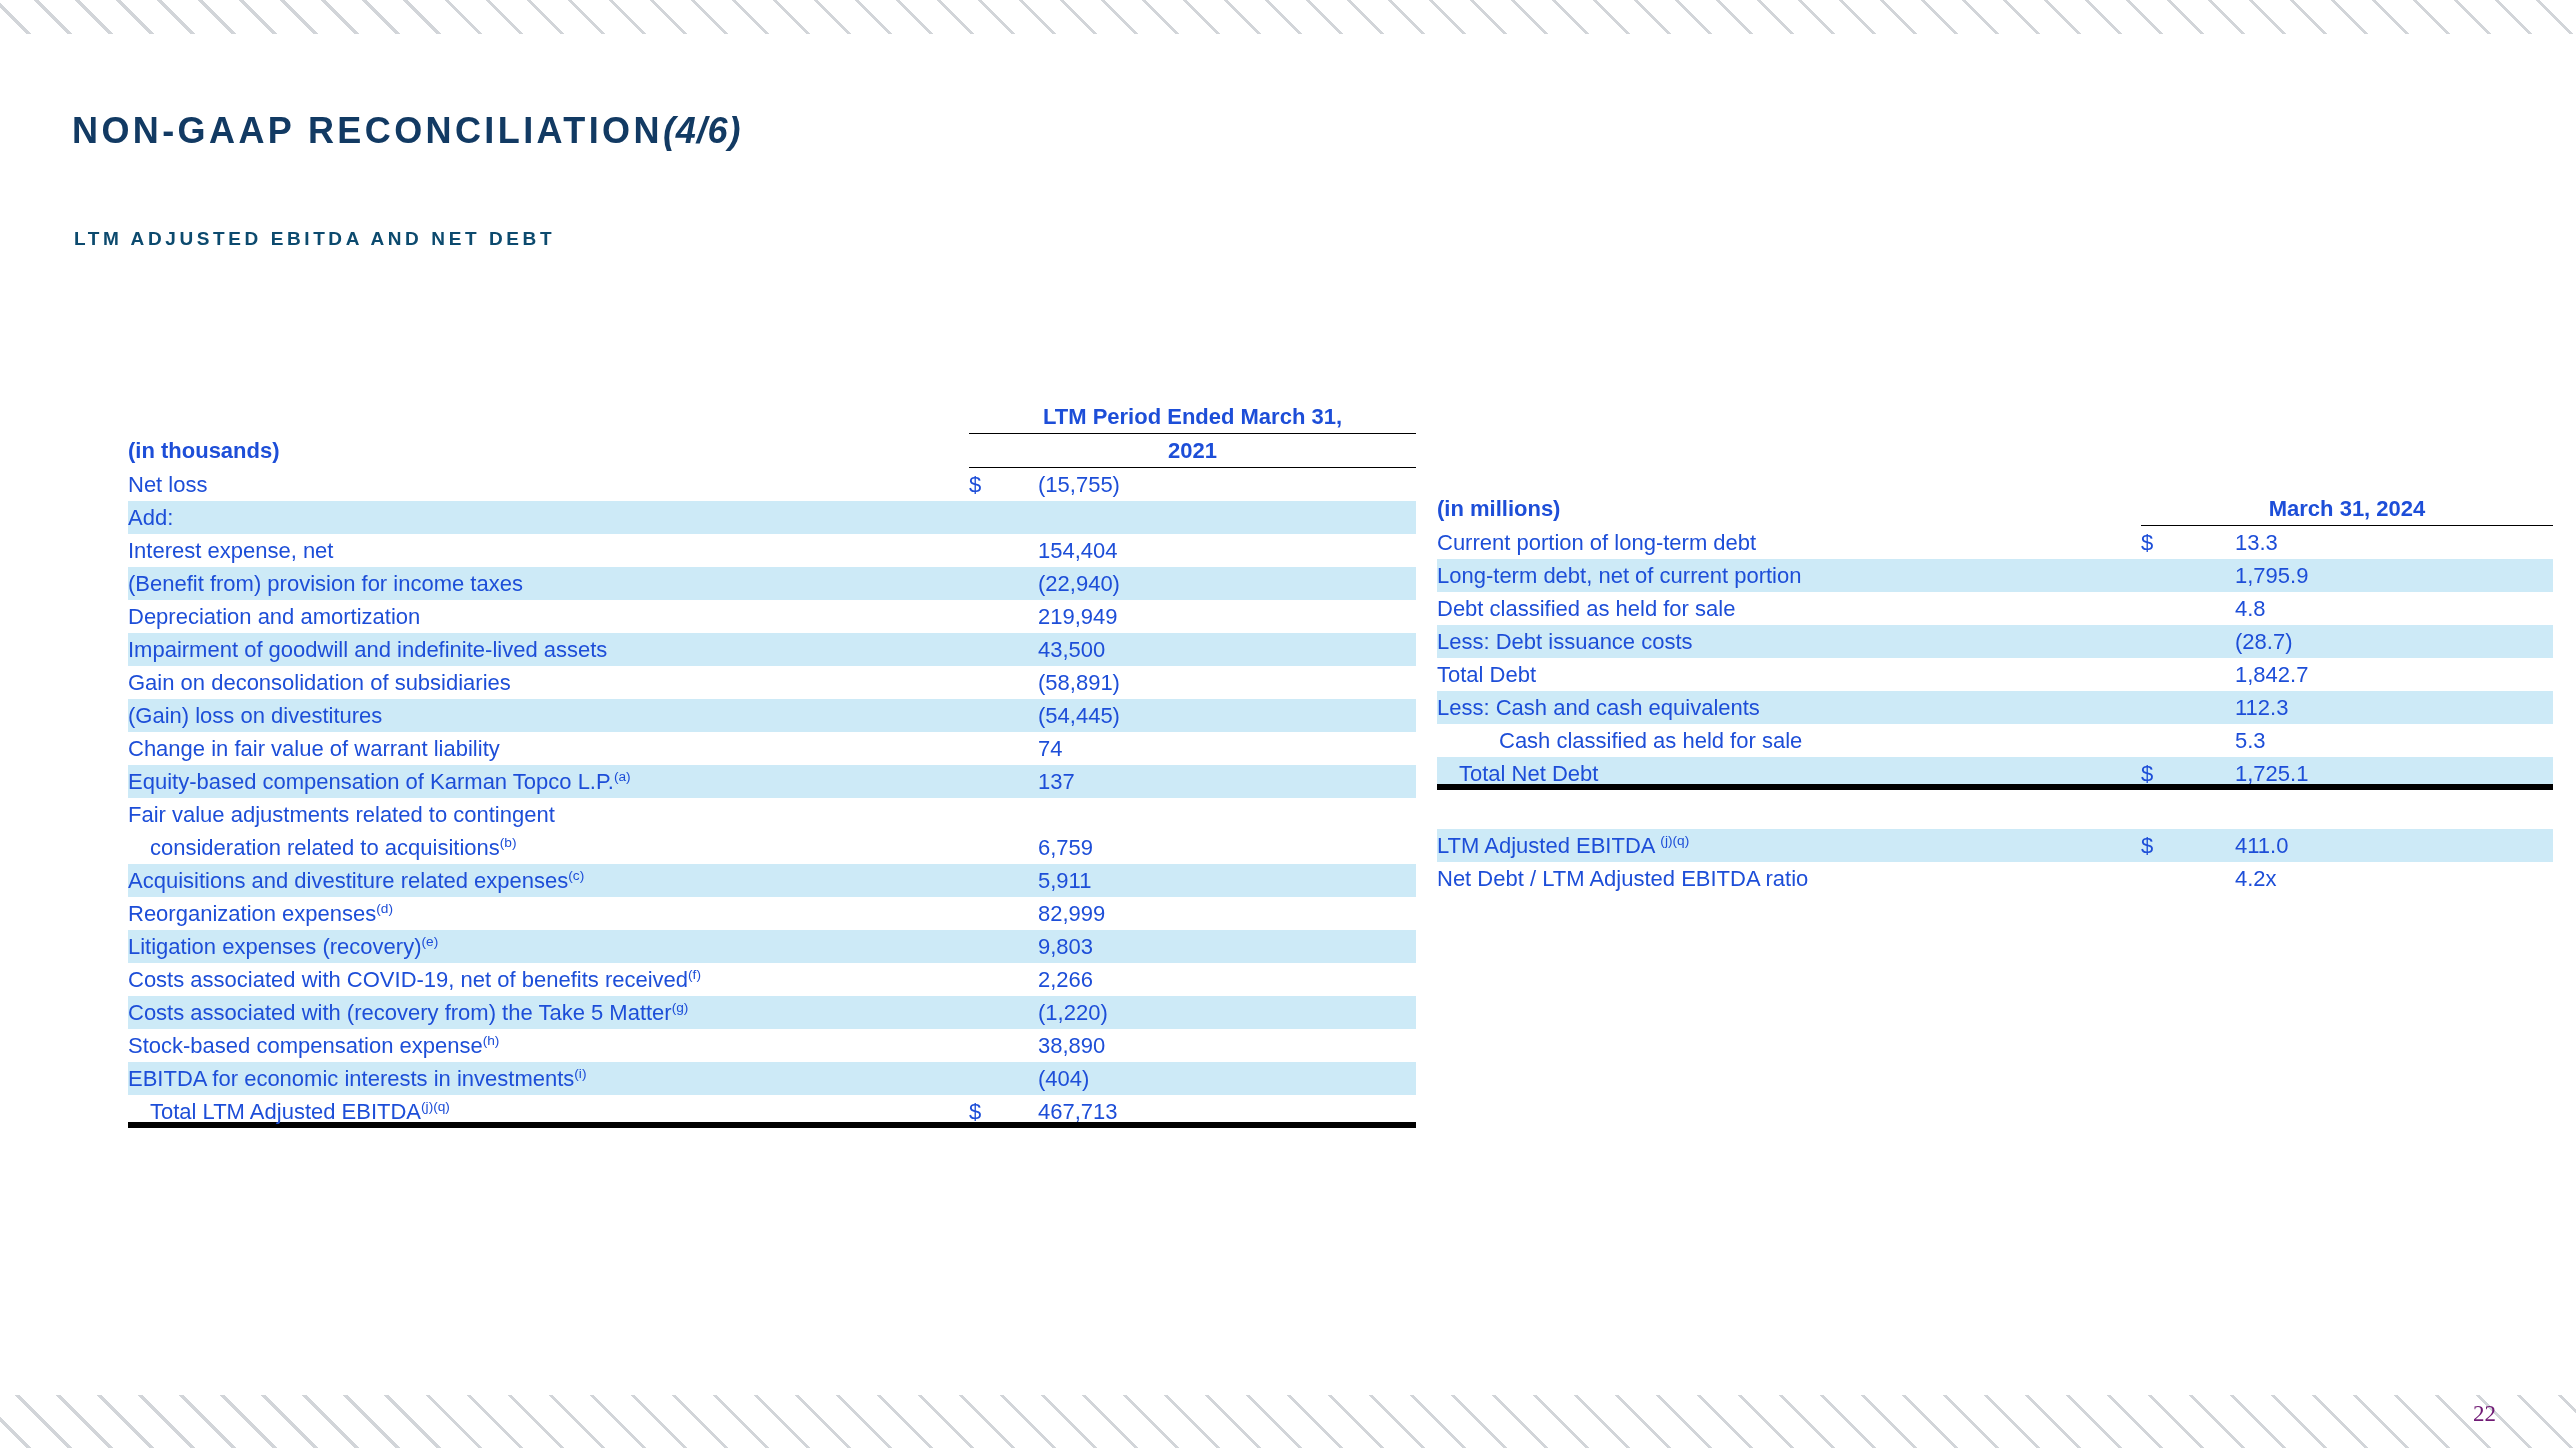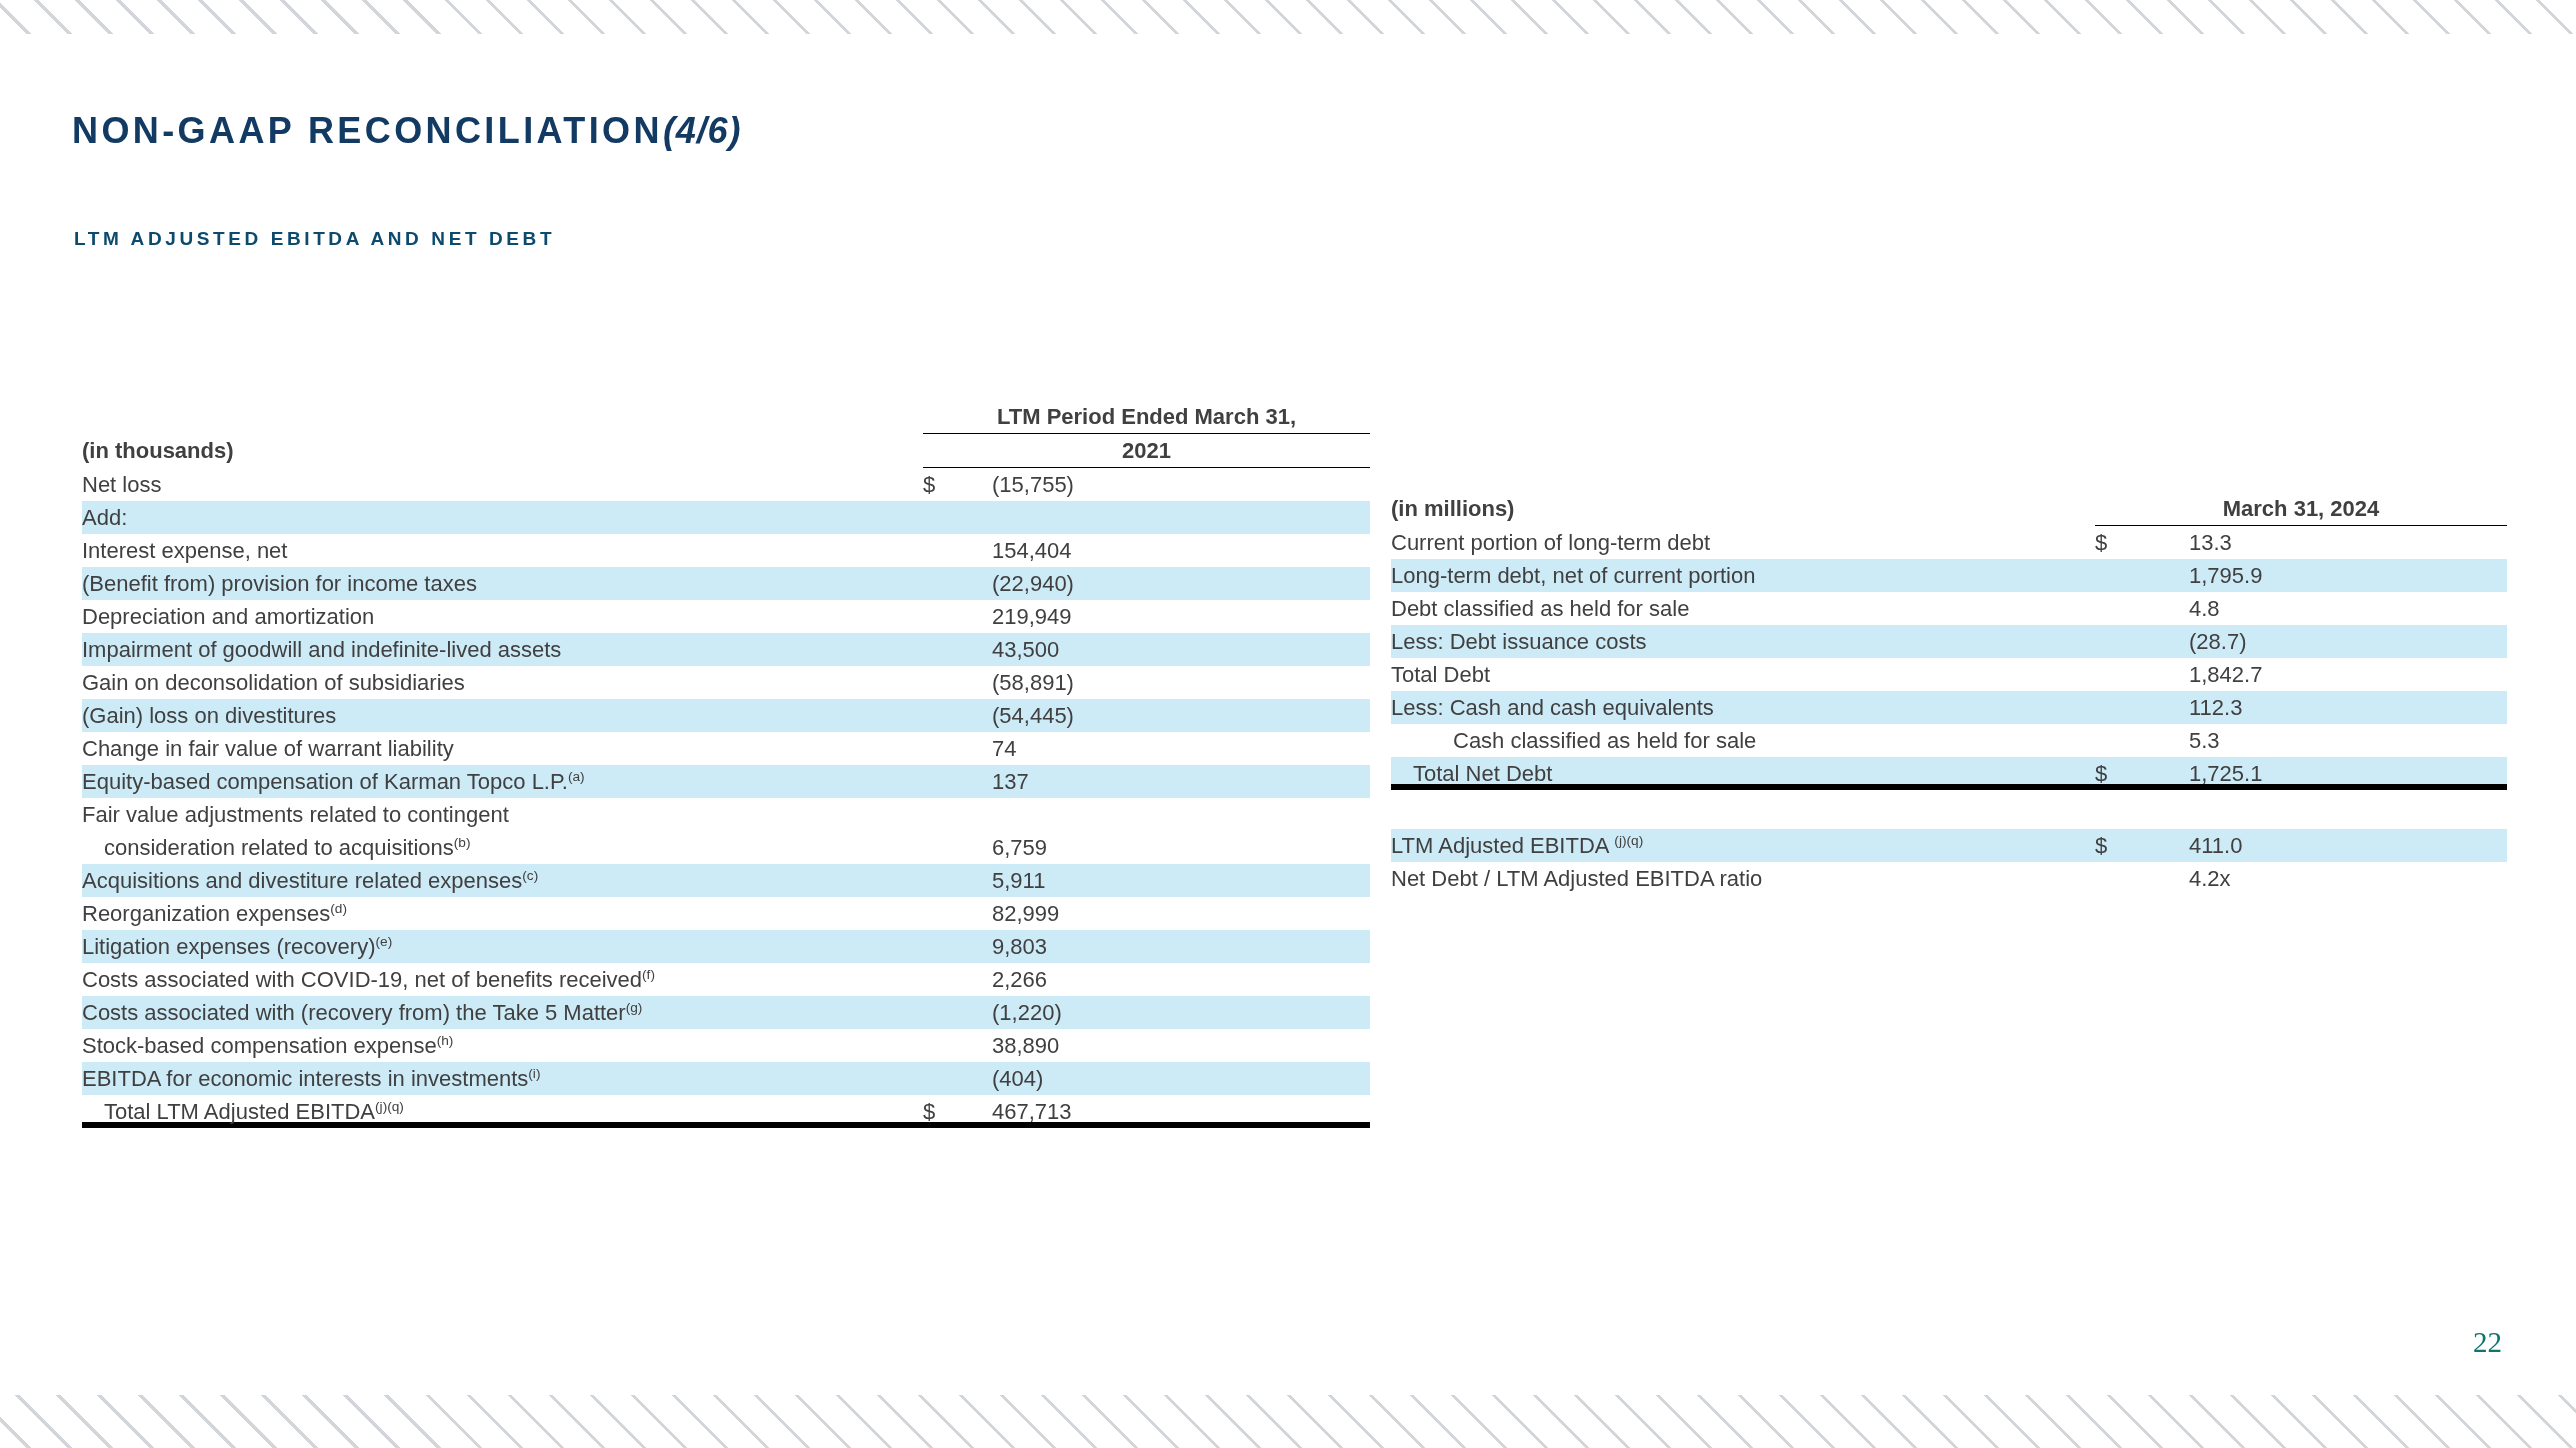--- a/index.html
+++ b/index.html
@@ -58,33 +58,34 @@
     font-weight: bold;
     color: #0c4a6e;
     letter-spacing: 3.6px;
     white-space: nowrap;
   }
 
   
   .page-number {
     position: absolute;
     left: 2473px;
-    top: 1326px;
+    top: 1401px;
     font-family: "Liberation Serif", serif;
-    font-size: 29px;
-    color: #0f766e;
+    font-size: 23px;
+    color: #701a75;
   }
 
   
   .fin-table {
     position: absolute;
     border-collapse: collapse;
     font-size: 22px;
-    color: #404040;
+    color: #1d4ed8;
     table-layout: fixed;
+    margin-left: 46px;
   }
   .fin-table td {
     padding: 0;
     height: 33px;
     vertical-align: middle;
     white-space: nowrap;
     line-height: 1.05;
   }
   .band td { background: #cdeaf7; }
 

